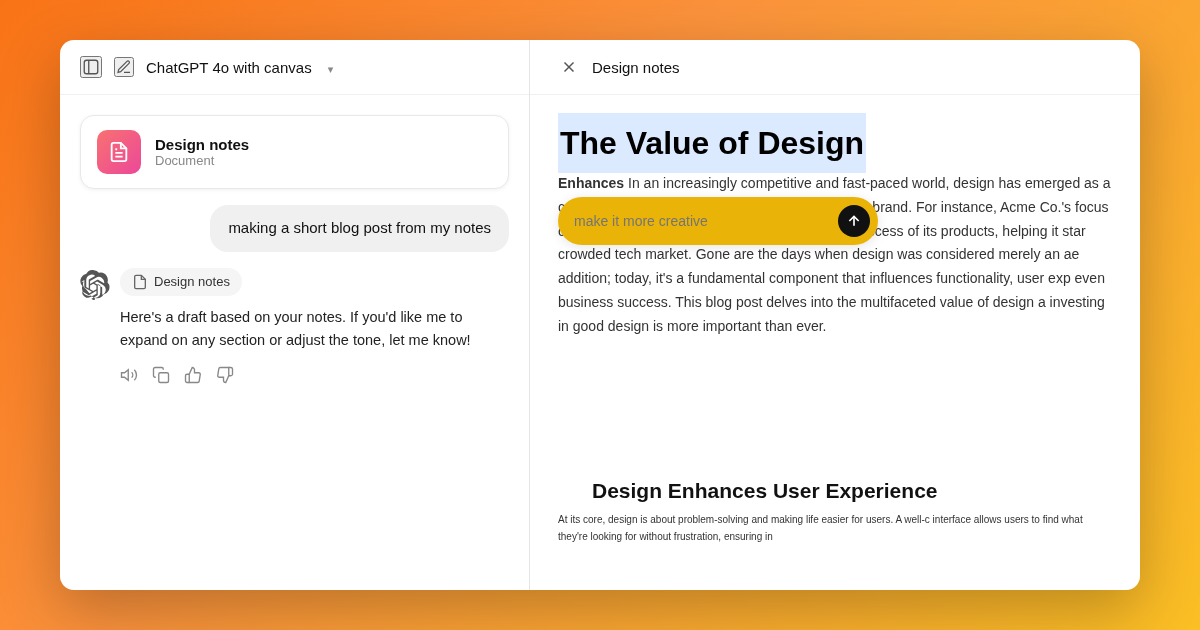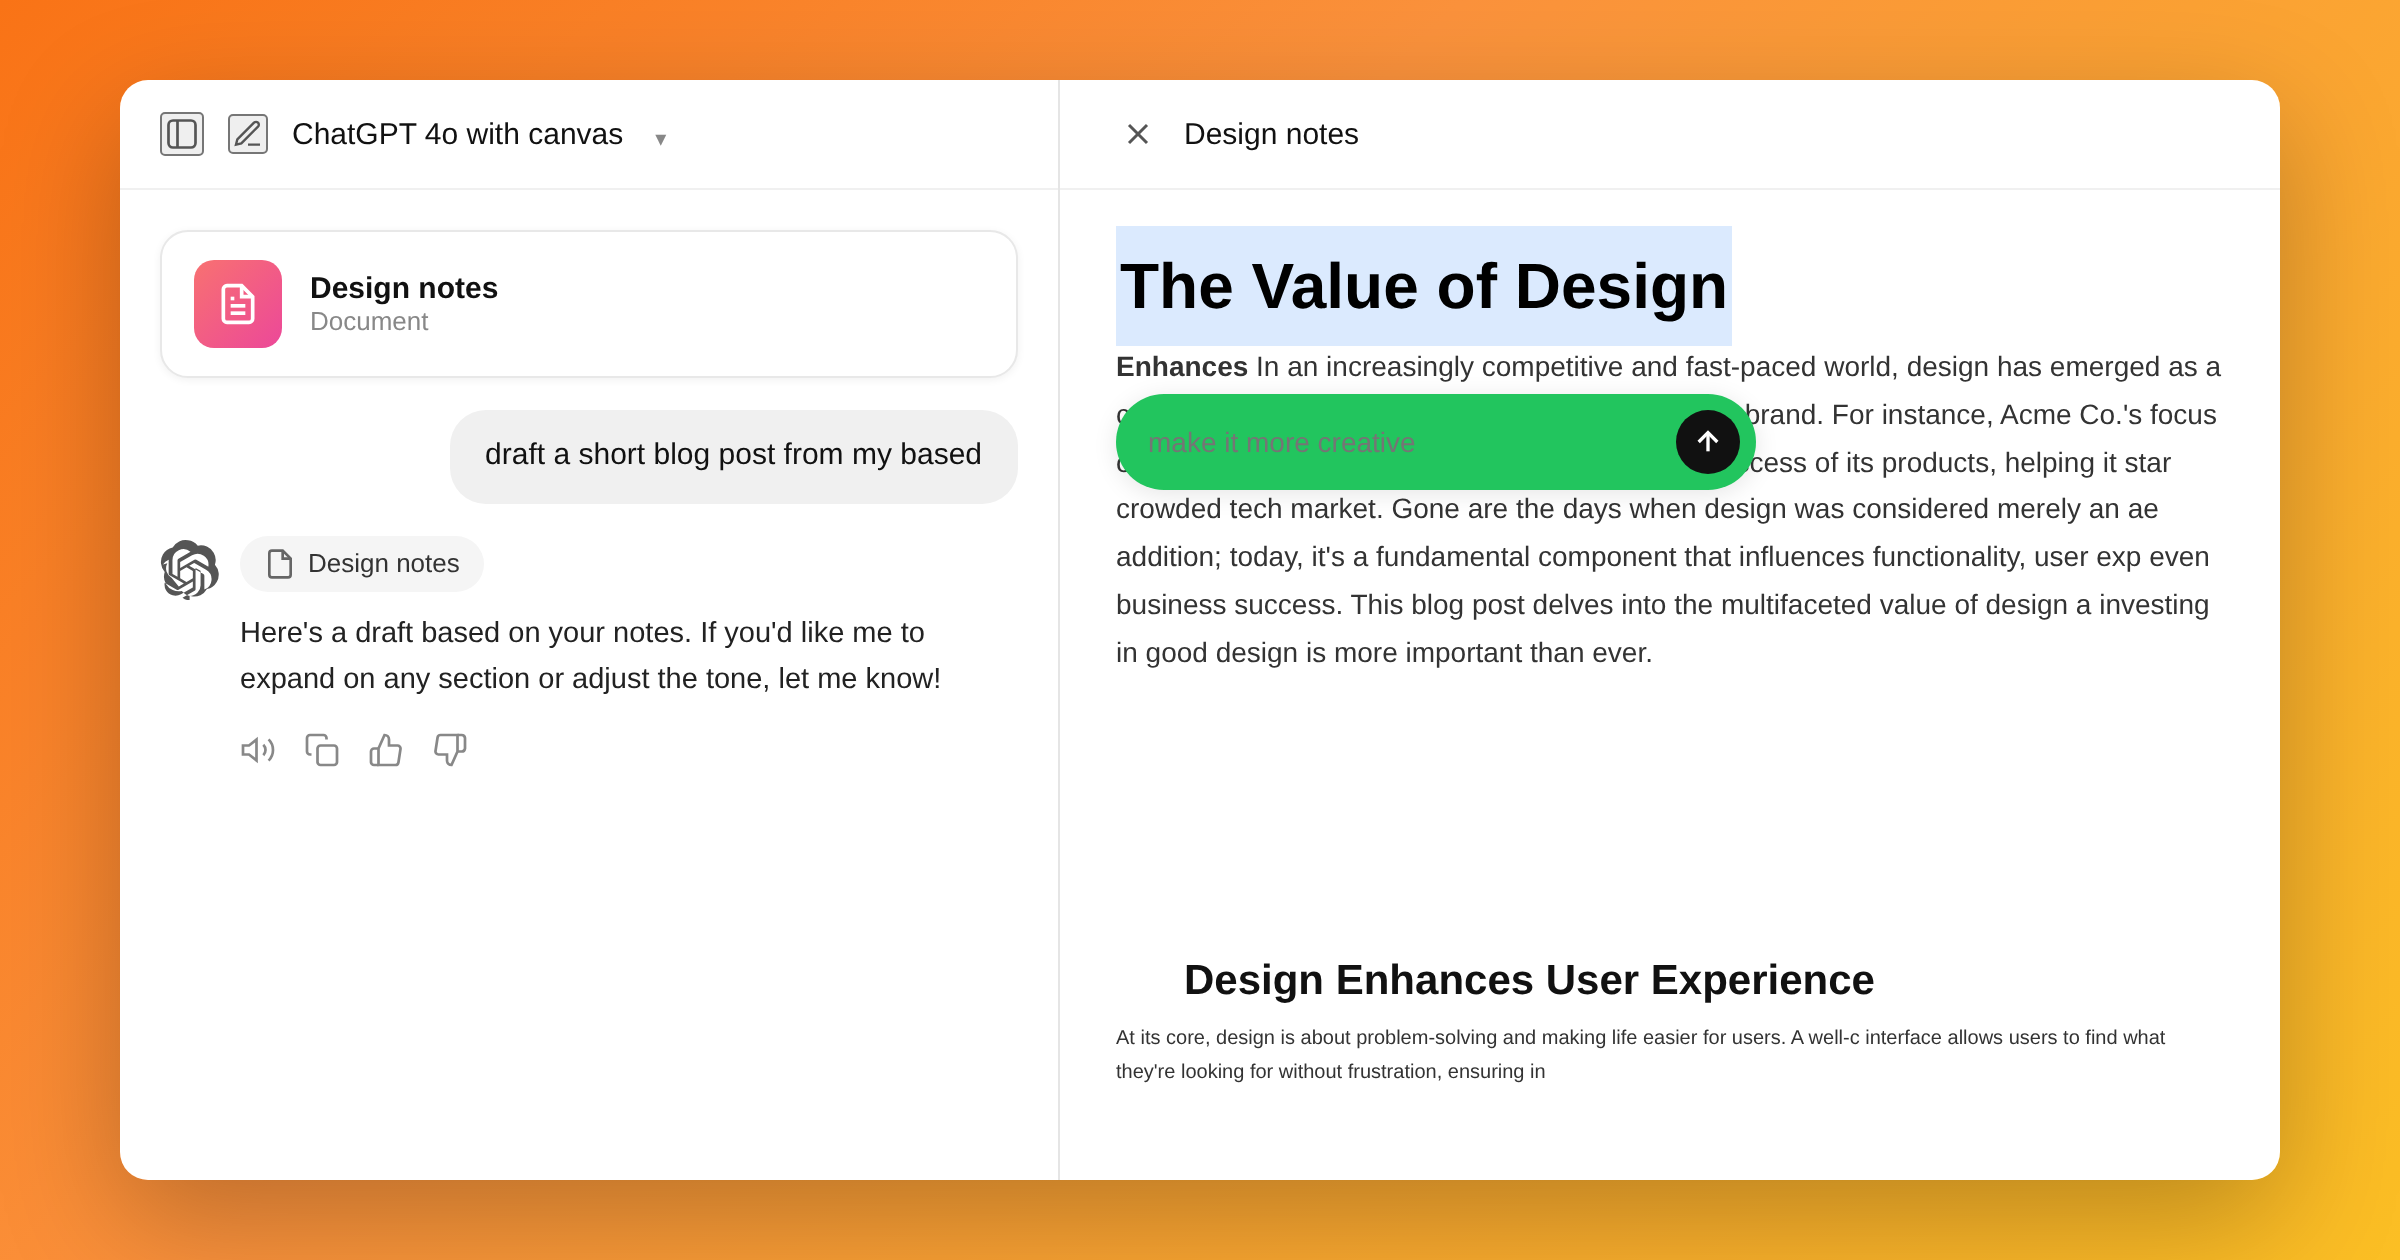--- a/index.html
+++ b/index.html
@@ -237,21 +237,21 @@
     .right-content {
       flex: 1;
       overflow: hidden;
       padding: 30px 28px 20px;
       position: relative;
     }
 
     .inline-edit-bar {
       display: flex;
       align-items: center;
-      background: #22c55e;
+      background: #eab308;
       border-radius: 24px;
       padding: 8px 8px 8px 16px;
       gap: 8px;
       width: 320px;
       position: absolute;
       top: 102px;
       left: 28px;
       z-index: 10;
       box-shadow: 0 2px 12px rgba(0,0,0,0.1);
     }
@@ -346,21 +346,21 @@
             <line x1="16" y1="17" x2="8" y2="17"></line>
             <polyline points="10,9 9,9 8,9"></polyline>
           </svg>
         </div>
         <div class="doc-info">
           <div class="doc-title">Design notes</div>
           <div class="doc-type">Document</div>
         </div>
       </div>
 
-      <div class="user-message">draft a short blog post from my based</div>
+      <div class="user-message">making a short blog post from my notes</div>
 
       <div class="assistant-row">
         <div class="assistant-avatar">
           <svg viewBox="0 0 41 41" fill="none" xmlns="http://www.w3.org/2000/svg" width="30" height="30">
             <path d="M37.532 16.87a9.963 9.963 0 0 0-.856-8.184 10.078 10.078 0 0 0-10.855-4.835 9.964 9.964 0 0 0-6.65-3.668 10.079 10.079 0 0 0-10.521 4.965 9.964 9.964 0 0 0-6.664 4.834 10.08 10.08 0 0 0 1.24 11.817 9.965 9.965 0 0 0 .856 8.185 10.079 10.079 0 0 0 10.855 4.835 9.965 9.965 0 0 0 6.65 3.668 10.079 10.079 0 0 0 10.521-4.966 9.965 9.965 0 0 0 6.664-4.834 10.079 10.079 0 0 0-1.24-11.816zm-17.297 24.321a7.465 7.465 0 0 1-4.795-1.735c.061-.033.168-.091.237-.134l7.964-4.6a1.294 1.294 0 0 0 .655-1.134V19.054l3.366 1.944a.12.12 0 0 1 .066.092v9.299a7.505 7.505 0 0 1-7.493 7.902zm-16.134-6.876a7.464 7.464 0 0 1-.894-5.023c.06.036.162.099.237.141l7.964 4.6a1.297 1.297 0 0 0 1.308 0l9.724-5.614v3.888a.12.12 0 0 1-.048.103l-8.051 4.649a7.504 7.504 0 0 1-10.24-2.744zm-2.09-17.49a7.462 7.462 0 0 1 3.898-3.281 .12.12 0 0 1 0 .276v9.198a1.294 1.294 0 0 0 .654 1.132l9.723 5.614-3.366 1.944a.12.12 0 0 1-.114.012L8.048 25.885a7.505 7.505 0 0 1-3.037-10.06zm27.658 6.437l-9.724-5.615 3.367-1.943a.121.121 0 0 1 .114-.012l8.048 4.648a7.498 7.498 0 0 1-1.158 13.528v-9.476a1.293 1.293 0 0 0-.647-1.13zm3.35-5.043c-.059-.037-.162-.099-.236-.141l-7.965-4.6a1.298 1.298 0 0 0-1.308 0l-9.723 5.614v-3.888a.12.12 0 0 1 .048-.103l8.05-4.645a7.497 7.497 0 0 1 11.135 7.763zm-21.063 6.929l-3.367-1.944a.12.12 0 0 1-.065-.092v-9.299a7.497 7.497 0 0 1 12.293-5.756 6.94 6.94 0 0 0-.236.134l-7.965 4.6a1.294 1.294 0 0 0-.654 1.132l-.006 11.225zm1.829-3.943l4.33-2.501 4.332 2.499v4.997l-4.331 2.5-4.331-2.5V21.226z" fill="currentColor"></path>
           </svg>
         </div>
         <div class="assistant-content">
           <div class="design-notes-pill">
             <svg viewBox="0 0 24 24" fill="none" stroke="currentColor" stroke-width="2">

